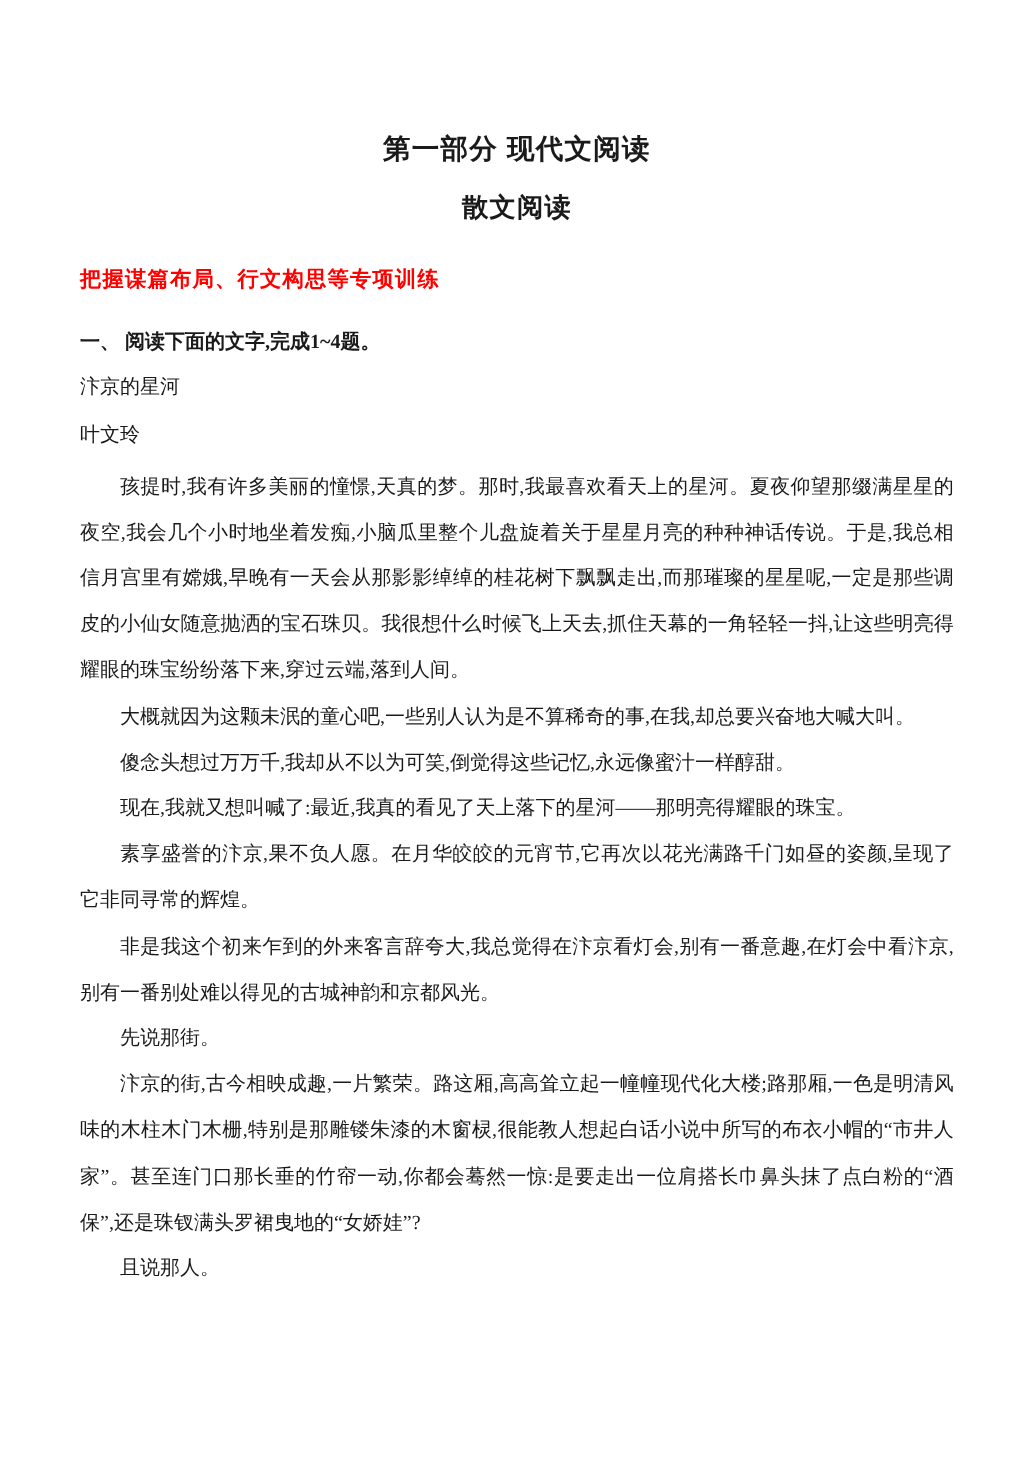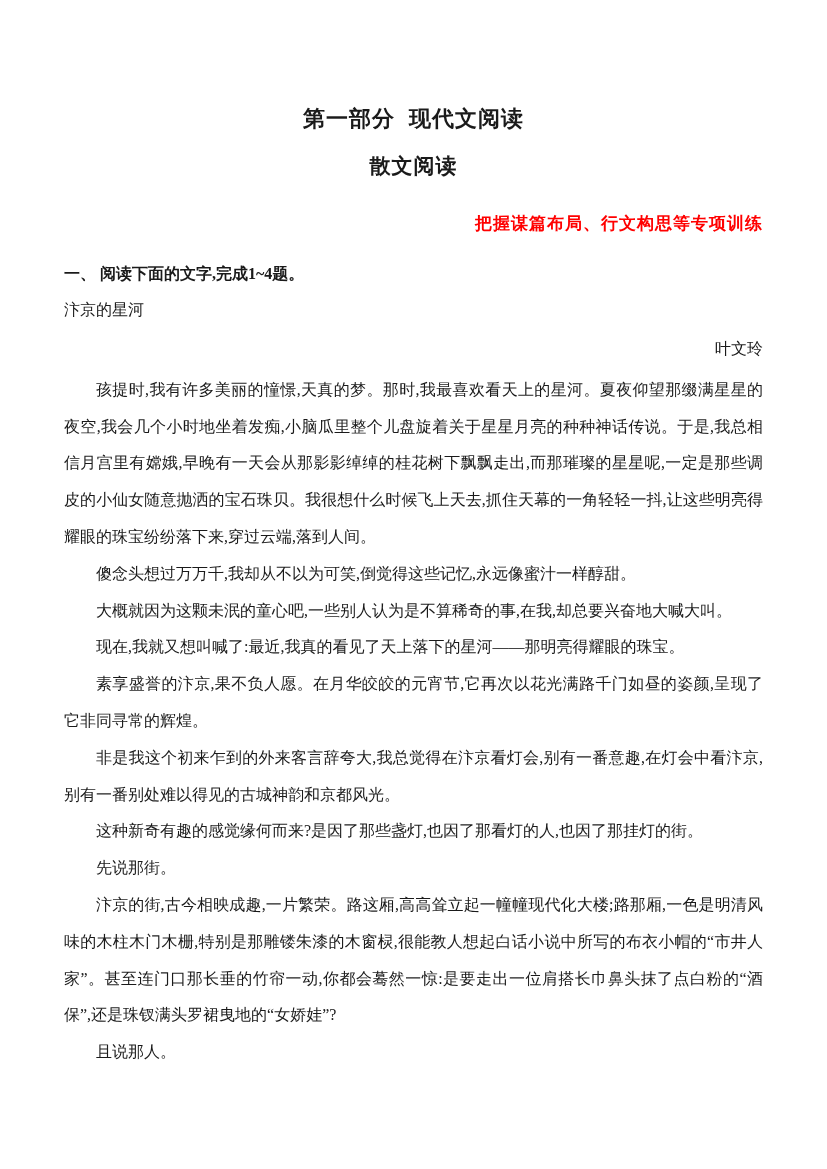--- a/index.html
+++ b/index.html
@@ -13,56 +13,56 @@
     min-height: 1169px;
     margin: 0 auto;
     box-sizing: border-box;
     background: #ffffff;
     padding: 104px 64px 48px 64px;
     font-family: "Liberation Serif", "DejaVu Serif", serif;
     color: #1a1a1a;
   }
   .part-title {
     text-align: center;
-    font-family: Liberation Mono, monospace;
+    font-family: Liberation Sans, sans-serif;
     font-weight: bold;
     font-size: 22px;
     letter-spacing: 1px;
     margin: 0 0 18px 0;
   }
   .section-title {
     text-align: center;
     font-family: Liberation Serif, serif;
     font-weight: bold;
     font-size: 21px;
     letter-spacing: 1px;
     margin: 0 0 32px 0;
   }
   .training-title {
-    text-align: right;
+    text-align: left;
     font-family: "Liberation Sans", "DejaVu Sans", sans-serif;
     font-weight: bold;
     font-size: 17px;
     letter-spacing: 1px;
     margin: 0 0 26px 0;
   }
   .instruction {
     font-size: 16px;
     line-height: 1.6;
     margin: 0 0 10px 0;
     font-weight: bold;
   }
   .essay-title {
     text-align: left;
     font-size: 16px;
     line-height: 1.6;
     margin: 8px 0 14px 0;
   }
   .essay-author {
-    text-align: right;
+    text-align: left;
     font-size: 16px;
     line-height: 1.6;
     margin: 0 0 10px 0;
   }
   .essay-body p {
     font-size: 16px;
     line-height: 2.3;
     text-indent: 2em;
     text-align: justify;
     margin: 0;
@@ -80,24 +80,23 @@
   <h3 class="training-title" style="color:#ff0000;">把握谋篇布局、行文构思等专项训练</h3>
 
   <div class="instruction">一、 阅读下面的文字,完成1~4题。</div>
 
   <div class="essay-title">汴京的星河</div>
 
   <div class="essay-author">叶文玲</div>
 
   <div class="essay-body">
     <p>孩提时,我有许多美丽的憧憬,天真的梦。那时,我最喜欢看天上的星河。夏夜仰望那缀满星星的夜空,我会几个小时地坐着发痴,小脑瓜里整个儿盘旋着关于星星月亮的种种神话传说。于是,我总相信月宫里有嫦娥,早晚有一天会从那影影绰绰的桂花树下飘飘走出,而那璀璨的星星呢,一定是那些调皮的小仙女随意抛洒的宝石珠贝。我很想什么时候飞上天去,抓住天幕的一角轻轻一抖,让这些明亮得耀眼的珠宝纷纷落下来,穿过云端,落到人间。</p>
+    <p>大概就因为这颗未泯的童心吧,一些别人认为是不算稀奇的事,在我,却总要兴奋地大喊大叫。</p>
     <p>傻念头想过万万千,我却从不以为可笑,倒觉得这些记忆,永远像蜜汁一样醇甜。</p>
-    <p>大概就因为这颗未泯的童心吧,一些别人认为是不算稀奇的事,在我,却总要兴奋地大喊大叫。</p>
     <p>现在,我就又想叫喊了:最近,我真的看见了天上落下的星河——那明亮得耀眼的珠宝。</p>
     <p>素享盛誉的汴京,果不负人愿。在月华皎皎的元宵节,它再次以花光满路千门如昼的姿颜,呈现了它非同寻常的辉煌。</p>
     <p>非是我这个初来乍到的外来客言辞夸大,我总觉得在汴京看灯会,别有一番意趣,在灯会中看汴京,别有一番别处难以得见的古城神韵和京都风光。</p>
-    <p>这种新奇有趣的感觉缘何而来?是因了那些盏灯,也因了那看灯的人,也因了那挂灯的街。</p>
     <p>先说那街。</p>
     <p>汴京的街,古今相映成趣,一片繁荣。路这厢,高高耸立起一幢幢现代化大楼;路那厢,一色是明清风味的木柱木门木栅,特别是那雕镂朱漆的木窗棂,很能教人想起白话小说中所写的布衣小帽的“市井人家”。甚至连门口那长垂的竹帘一动,你都会蓦然一惊:是要走出一位肩搭长巾鼻头抹了点白粉的“酒保”,还是珠钗满头罗裙曳地的“女娇娃”?</p>
     <p>且说那人。</p>
   </div>
 
 </div>
 
 </body></html>

